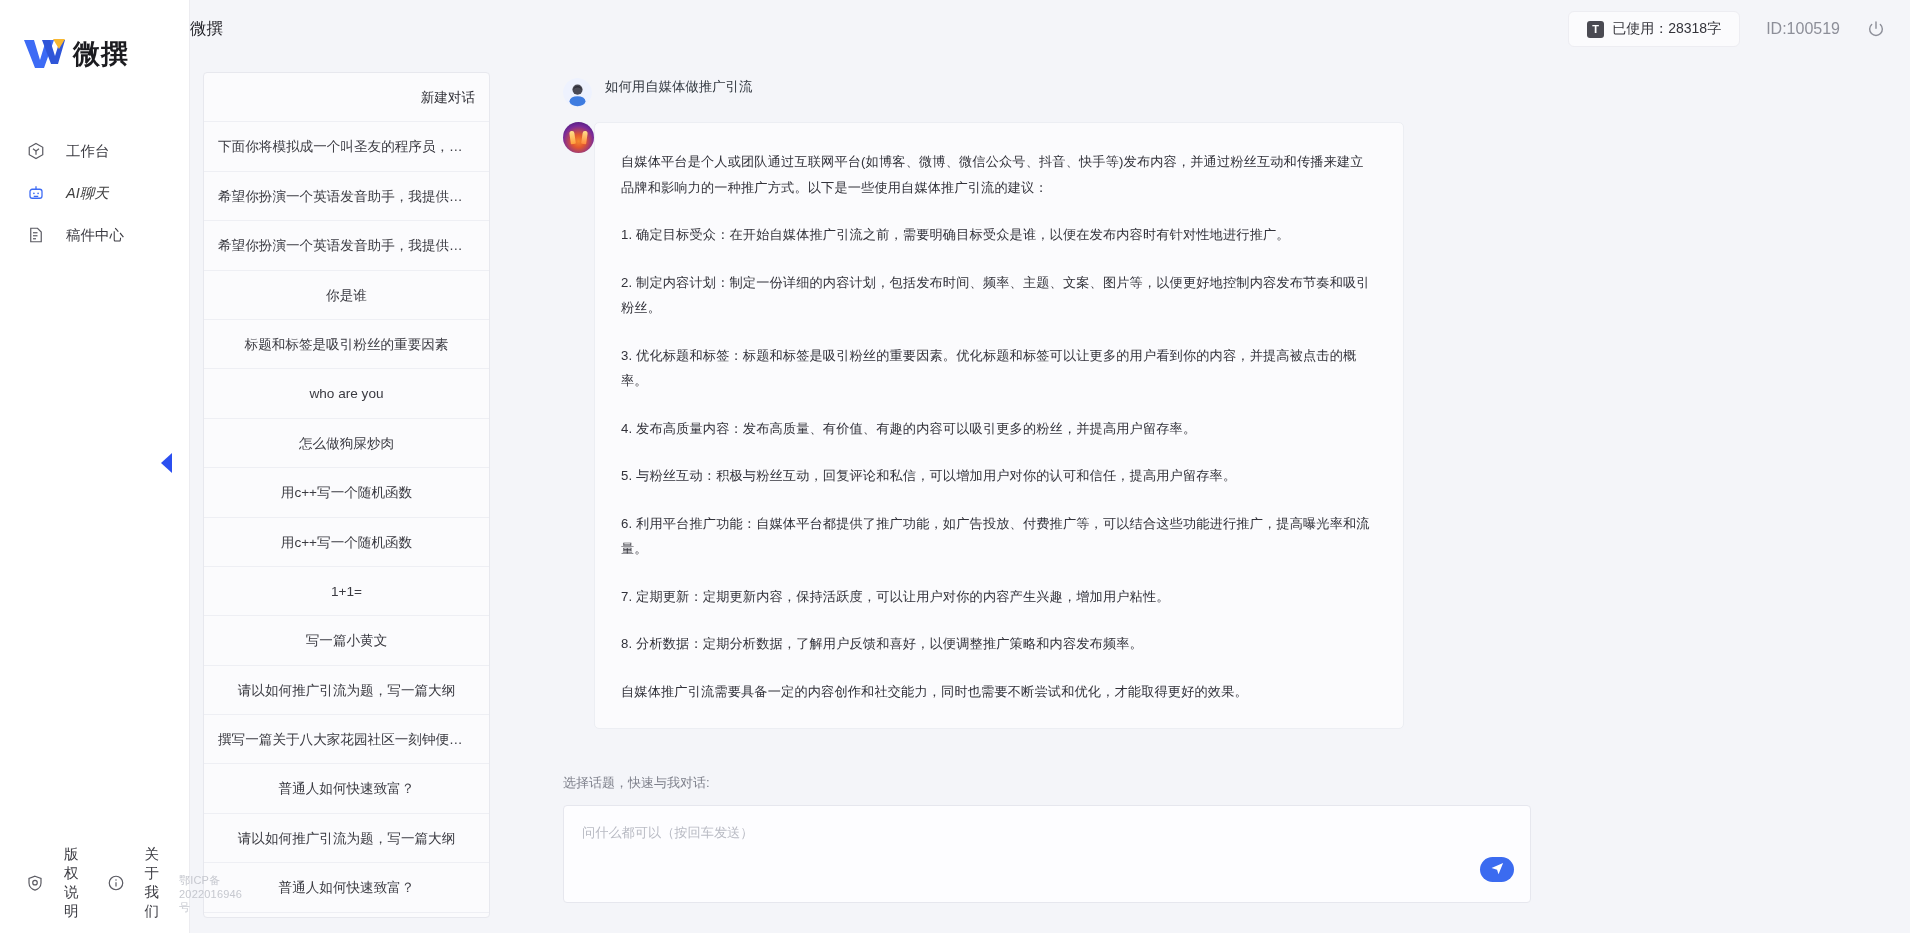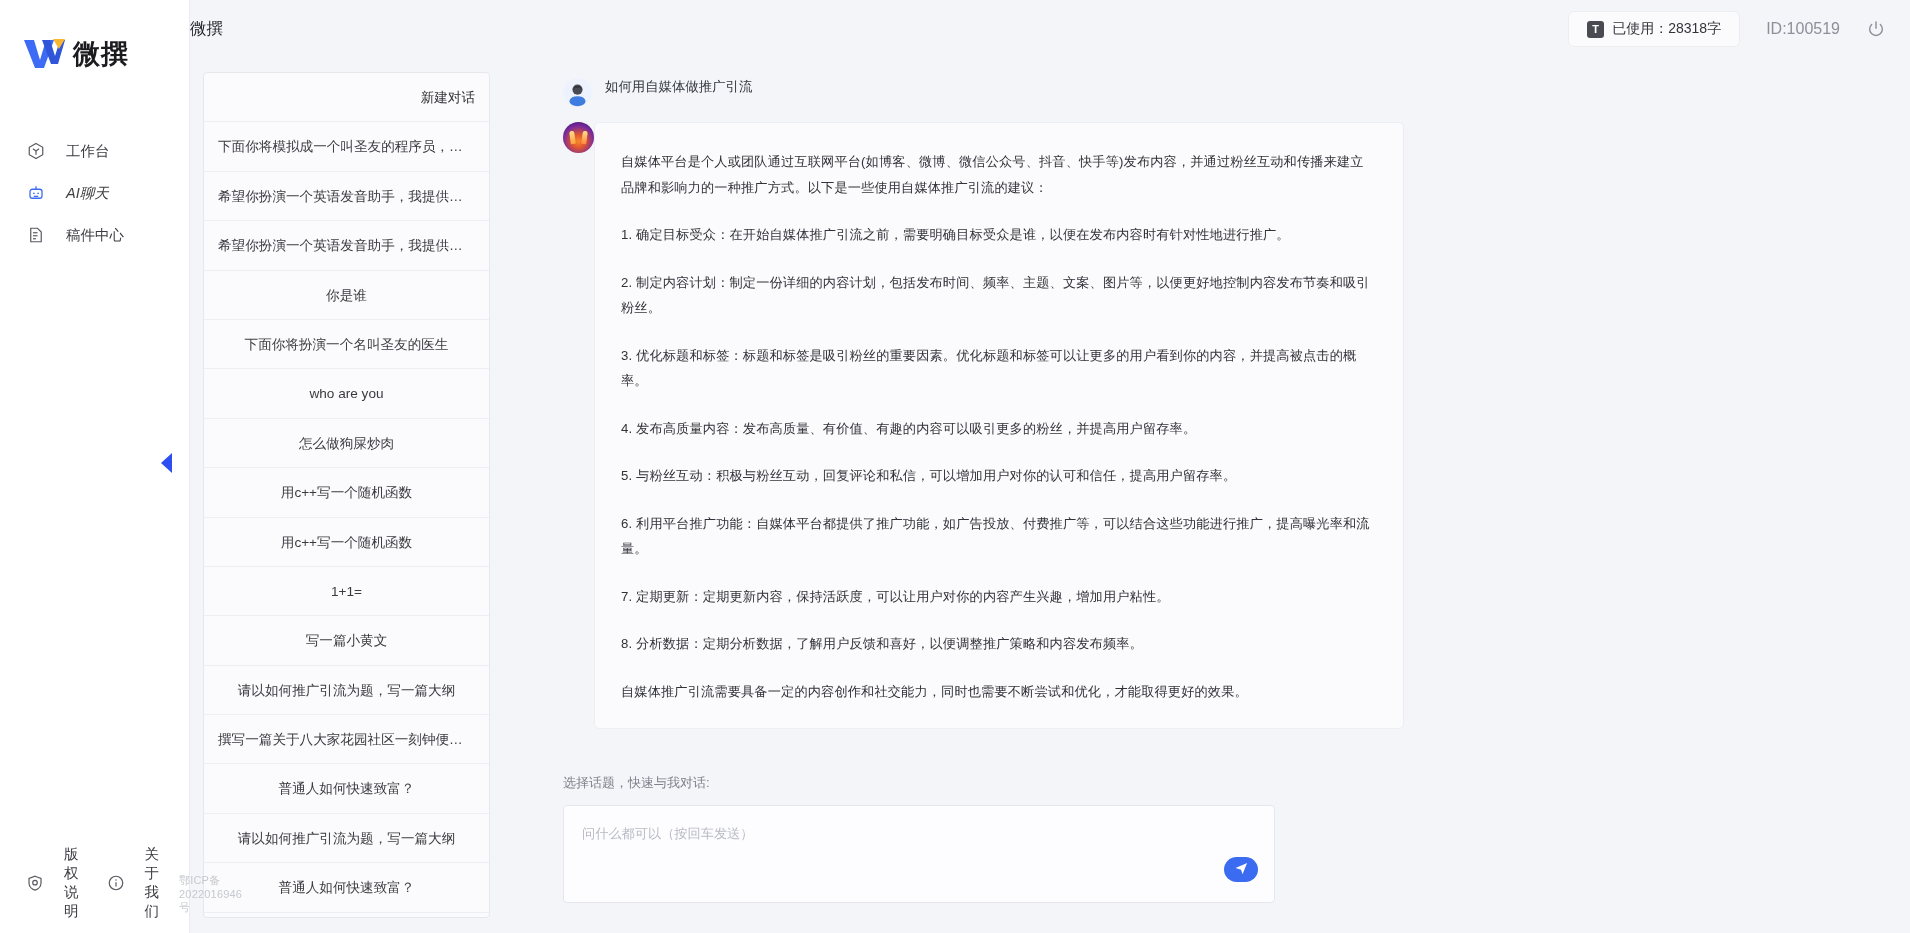--- a/index.html
+++ b/index.html
@@ -131,30 +131,30 @@
     border: 1px solid #eceef3; border-radius: 5px;
     padding: 26px 28px 24px 26px;
   }
   .bubble p {
     font-size: 13.2px; line-height: 25.5px; color: #32323a;
     margin-bottom: 22px; letter-spacing: .15px;
   }
   .bubble p:last-child { margin-bottom: 0; }
 
   
-  .composer { position: absolute; left: 60px; bottom: 30px; width: 712px; }
+  .composer { position: absolute; left: 60px; bottom: 30px; width: 968px; }
   .composer-label { font-size: 13px; color: #7e808b; margin-bottom: 13px; }
   .composer-box {
     position: relative; height: 98px;
     background: #fdfdff; border: 1px solid #e6e7ee; border-radius: 4px;
   }
   .composer-input {
     width: 100%; height: 100%; border: 0; outline: none; resize: none;
     background: transparent; padding: 17px 70px 17px 18px;
-    font-family: Liberation Sans, sans-serif;
+    font-family: Liberation Mono, monospace;
     font-size: 13.2px; color: #33333a; line-height: 22px;
   }
   .composer-input::placeholder { color: #b9bbc4; }
   .send-btn {
     position: absolute; right: 16px; bottom: 20px;
     width: 34px; height: 25px; border-radius: 13px;
     background: #3b6bf0; border: 0; cursor: pointer;
     display: flex; align-items: center; justify-content: center;
   }
 </style>
@@ -240,21 +240,21 @@
     <span class="tri"></span>
   </div>
 
   <div class="convcol">
     <div class="conv-panel">
         <div class="conv-item new">新建对话</div>
         <div class="conv-item">下面你将模拟成一个叫圣友的程序员，我说...</div>
         <div class="conv-item">希望你扮演一个英语发音助手，我提供给你...</div>
         <div class="conv-item">希望你扮演一个英语发音助手，我提供给你...</div>
         <div class="conv-item">你是谁</div>
-        <div class="conv-item">下面你将扮演一个名叫圣友的医生</div>
+        <div class="conv-item">标题和标签是吸引粉丝的重要因素</div>
         <div class="conv-item">who are you</div>
         <div class="conv-item">怎么做狗屎炒肉</div>
         <div class="conv-item">用c++写一个随机函数</div>
         <div class="conv-item">用c++写一个随机函数</div>
         <div class="conv-item">1+1=</div>
         <div class="conv-item">写一篇小黄文</div>
         <div class="conv-item">请以如何推广引流为题，写一篇大纲</div>
         <div class="conv-item">撰写一篇关于八大家花园社区一刻钟便民生...</div>
         <div class="conv-item">普通人如何快速致富？</div>
         <div class="conv-item">请以如何推广引流为题，写一篇大纲</div>

